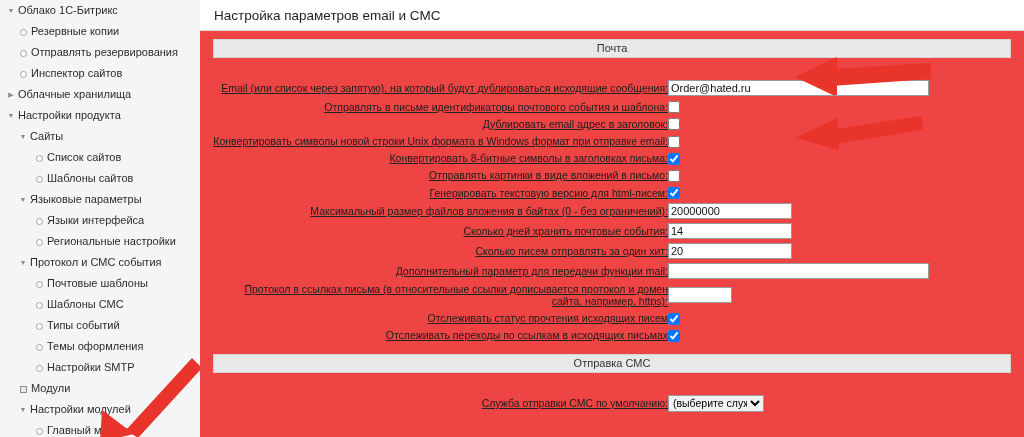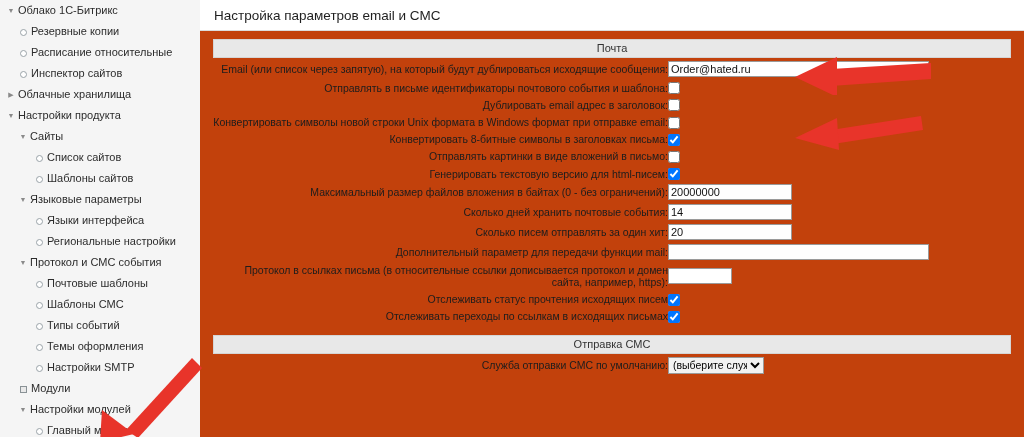--- a/index.html
+++ b/index.html
@@ -86,21 +86,21 @@
     height: 5px;
     border: 1px solid #8a9296;
     background: #e9e9e9;
   }
   
   #main {
     position: absolute;
     left: 200px; top: 0;
     width: 824px;
     height: 437px;
-    background: #c2410c;
+    background: #ef4444;
     overflow: hidden;
   }
   #page-header {
     height: 30px;
     border-bottom: 1px solid #dcdcdc;
     display: flex;
     align-items: center;
     padding-left: 14px;
     background: #ffffff;
   }
@@ -112,27 +112,28 @@
     padding: 8px 13px 0 13px;
   }
   .section-bar {
     background: #e8e8e8;
     border: 1px solid #d5d5d5;
     height: 17px;
     line-height: 17px;
     text-align: center;
     font-size: 11px;
     color: #333;
-    margin-bottom: 1px;
+    margin-bottom: 20px;
   }
   table.form {
     width: 100%;
     border-collapse: collapse;
     font-size: 10.5px;
     color: #222;
+    text-decoration: underline;
   }
   table.form td {
     padding: 2px 0;
     vertical-align: middle;
   }
   td.lbl {
     text-align: right;
     width: 455px;
     padding-right: 6px;
     line-height: 12px;
@@ -199,21 +200,21 @@
         <div class="nav-item lvl0">
           <span class="caret">▼</span>
           <span class="label">Облако 1С-Битрикс</span>
         </div>
         <div class="nav-item lvl1">
           <span class="dot"></span>
           <span class="label">Резервные копии</span>
         </div>
         <div class="nav-item lvl1">
           <span class="dot"></span>
-          <span class="label">Расписание относительные</span>
+          <span class="label">Отправлять резервирования</span>
         </div>
         <div class="nav-item lvl1">
           <span class="dot"></span>
           <span class="label">Инспектор сайтов</span>
         </div>
         <div class="nav-item lvl0">
           <span class="caret">▶</span>
           <span class="label">Облачные хранилища</span>
         </div>
         <div class="nav-item lvl0">

